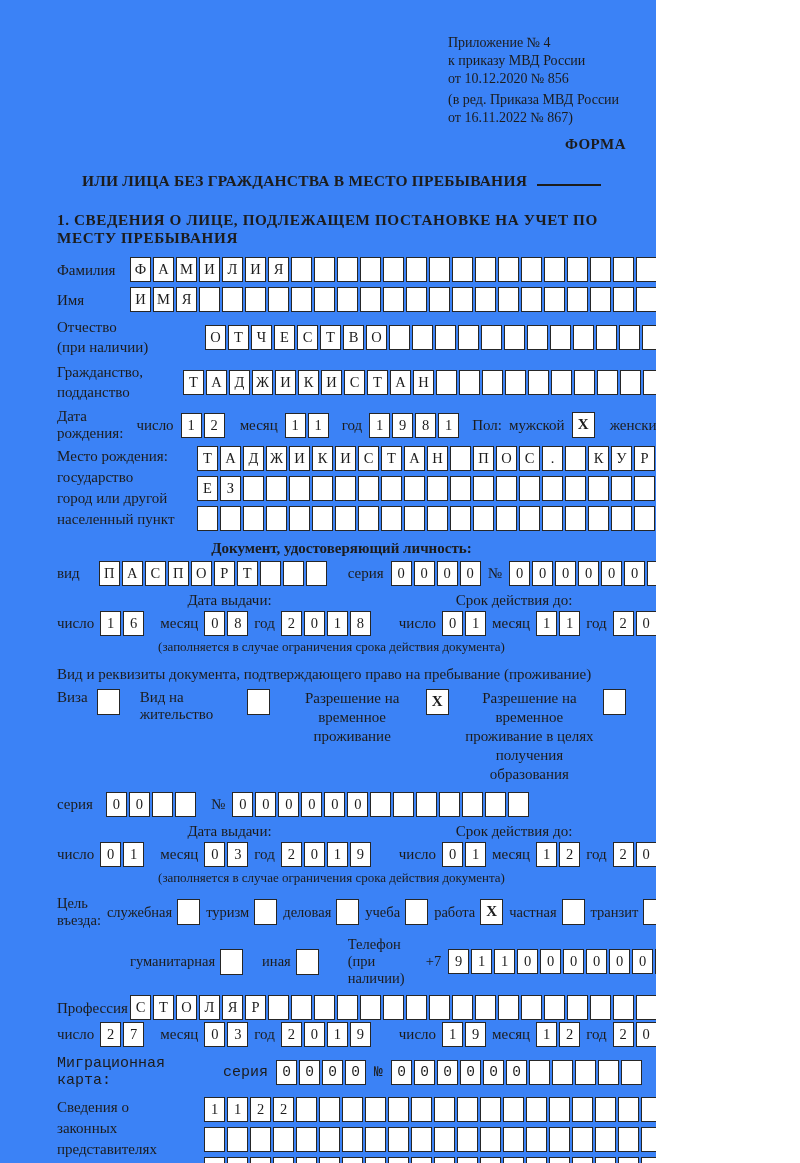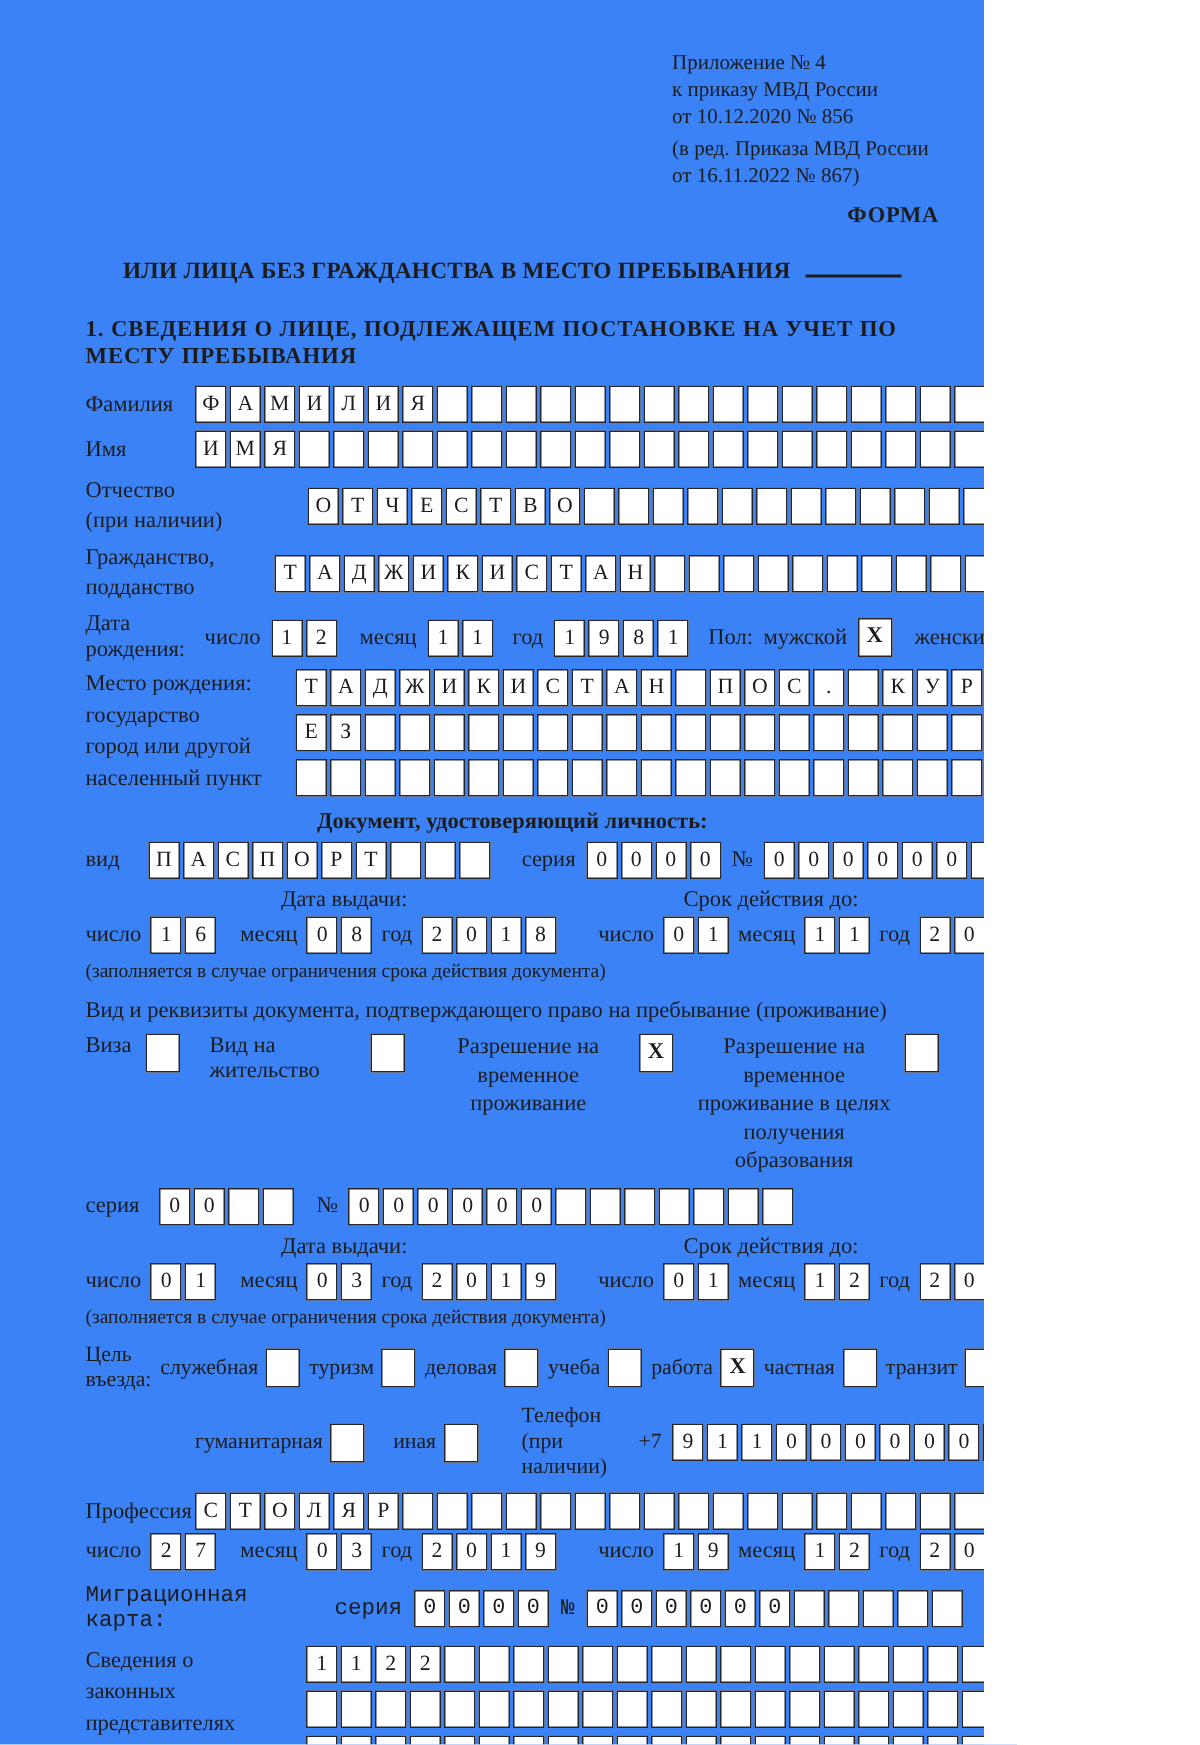--- a/index.html
+++ b/index.html
@@ -35,21 +35,21 @@
   .bp-wrap{display:flex;margin-top:4px;}
   .bp-label{width:140px;line-height:21px;flex:0 0 auto;}
   .bp-rows .boxes{margin-bottom:4px;}
   .doc-heading{text-align:center;font-weight:bold;margin-top:4px;margin-bottom:4px;}
   .caps{display:flex;margin-top:6px;}
   .caps .c1{width:345px;text-align:center;}
   .caps .c2{flex:1;text-align:center;}
   .dates{display:flex;margin-top:2px;}
   .dg{display:flex;align-items:center;gap:6px;flex-wrap:nowrap;}
   .dg1{width:345px;}
-  .note{font-size:13px;text-align:left;padding-right:20px;margin-top:3px;}
+  .note{font-size:13px;text-align:center;padding-right:20px;margin-top:3px;}
   .intro{margin-top:8px;line-height:22px;}
   .optrow{display:flex;align-items:flex-start;margin-top:4px;gap:12px;}
   .opt{display:flex;align-items:flex-start;gap:9px;}
   .opt-lines{text-align:center;line-height:19px;}
   .purpose{display:flex;align-items:center;gap:6px;margin-top:9px;font-size:14.5px;flex-wrap:nowrap;}
   .pitem{display:flex;align-items:center;gap:5px;flex:0 0 auto;}
   .purpose2{display:flex;align-items:center;gap:7px;margin-top:7px;padding-left:73px;font-size:14.5px;flex-wrap:nowrap;}
   .mig{display:flex;align-items:center;gap:8px;margin-top:8px;font-family:Liberation Mono, monospace;}
   .rep-wrap{display:flex;margin-top:8px;}
   .rep-label{width:147px;line-height:21px;flex:0 0 auto;}

